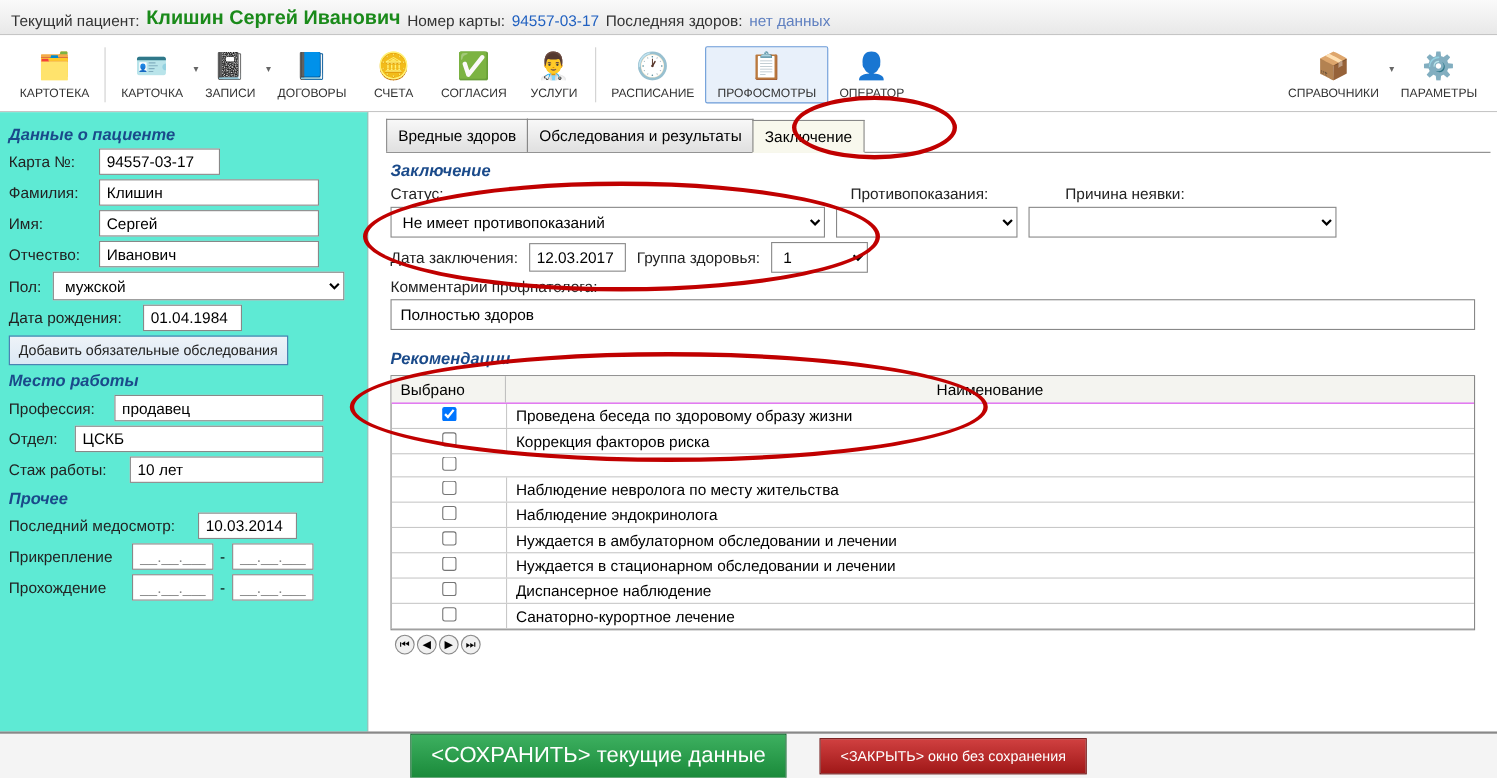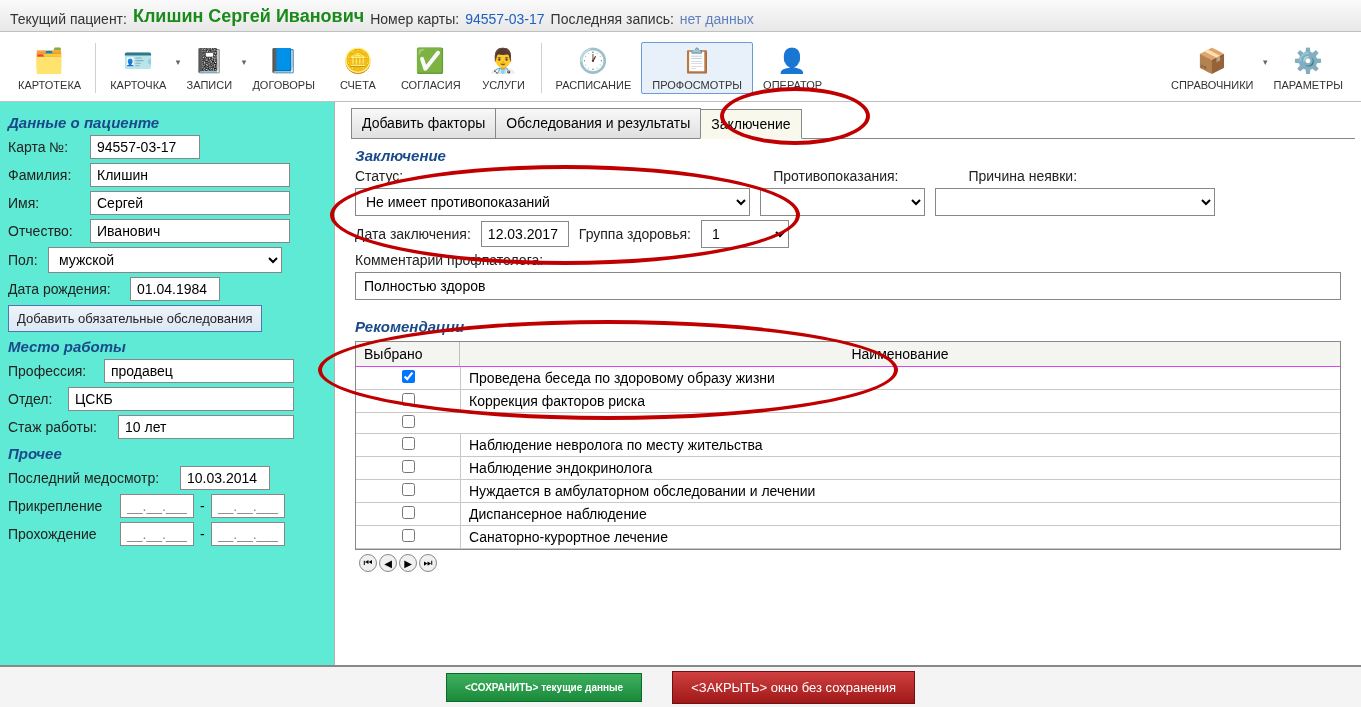--- a/index.html
+++ b/index.html
@@ -44,33 +44,33 @@
 .reco-head { display: flex; border-bottom: 1px solid #d946ef; background: #f4f4f0; font-size: 14px; }
 .reco-head .c1 { width: 104px; padding: 4px 8px; border-right: 1px solid #c0c0c0; }
 .reco-head .c2 { flex: 1; text-align: center; padding: 4px 8px; }
 .reco-body { max-height: 206px; overflow-y: scroll; }
 .reco-row { display: flex; border-bottom: 1px solid #c8c8c8; align-items: center; }
 .reco-row .c1 { width: 104px; padding: 2px 8px; text-align: center; }
 .reco-row .c2 { flex: 1; padding: 3px 8px; border-left: 1px solid #c8c8c8; }
 .nav-btns { display: flex; gap: 2px; padding: 4px; }
 .nav-btn { width: 18px; height: 18px; border: 1px solid #888; border-radius: 50%; background: #f0f0f0; font-size: 10px; display: flex; align-items: center; justify-content: center; cursor: pointer; }
 .footer { position: absolute; bottom: 0; left: 0; right: 0; height: 42px; border-top: 2px solid #888; display: flex; align-items: center; justify-content: center; gap: 30px; background: #f4f4f4; }
-.btn-save { background: linear-gradient(#3db060,#1a8a3a); color: #fff; border: 1px solid #0a6a2a; padding: 8px 18px; font-size: 10px; cursor: pointer; font-weight: bold; }
+.btn-save { background: linear-gradient(#3db060,#1a8a3a); color: #fff; border: 1px solid #0a6a2a; padding: 8px 18px; font-size: 20px; cursor: pointer; }
 .btn-close { background: linear-gradient(#d04040,#a01818); color: #fff; border: 1px solid #701010; padding: 8px 18px; font-size: 13px; cursor: pointer; }
 .annot-ellipse { position: absolute; border: 4px solid #c00000; border-radius: 50%; pointer-events: none; z-index: 100; }
 </style>
 </head>
 <body>
 
 <div class="top-bar">
   <span class="lbl">Текущий пациент:</span>
   <span class="patient-name">Клишин Сергей Иванович</span>
   <span class="lbl">Номер карты:</span>
   <span class="card-no">94557-03-17</span>
-  <span class="lbl">Последняя запись:</span>
+  <span class="lbl">Последняя здоров:</span>
   <span class="last-rec">нет данных</span>
 </div>
 
 <div class="ribbon">
   <div class="ribbon-item">
       <span class="ico">🗂️</span>
       <span class="txt">КАРТОТЕКА</span>
     </div>
   <div class="ribbon-sep"></div>
   <div class="ribbon-item">
@@ -139,21 +139,21 @@
     <div class="frow">
         <label>Имя:</label>
         <input style="width: 200px;" value="Сергей">
       </div>
     <div class="frow">
         <label>Отчество:</label>
         <input style="width: 200px;" value="Иванович">
       </div>
     <div class="frow">
         <label style="min-width:34px">Пол:</label>
-        <select style="width:234px"><option>мужской</option></select>
+        <select style="width:265px"><option>мужской</option></select>
       </div>
     <div class="frow">
         <label style="min-width:116px">Дата рождения:</label>
         <input style="width: 90px;" value="01.04.1984">
       </div>
     <div class="frow">
         <button class="add-btn">Добавить обязательные обследования</button>
       </div>
 
     <h3>Место работы</h3>
@@ -184,21 +184,21 @@
     <div class="frow">
         <label style="min-width:106px">Прохождение</label>
         <input style="width: 74px; color: rgb(136, 136, 136);" value="__.__.____">
         <span>-</span>
         <input style="width: 74px; color: rgb(136, 136, 136);" value="__.__.____">
       </div>
   </div>
 
   <div class="right-panel">
     <div class="tab-row">
-      <div class="tab">Добавить факторы</div>
+      <div class="tab">Вредные здоров</div>
       <div class="tab">Обследования и результаты</div>
       <div class="tab active">Заключение</div>
     </div>
     <div class="tab-content">
       <div class="sec-title">Заключение</div>
       <div class="status-row">
         <label>Статус:</label>
         <span style="width:350px"></span>
         <label>Противопоказания:</label>
         <span style="width:50px"></span>
@@ -245,20 +245,24 @@
             <div class="reco-row">
               <div class="c1"><input type="checkbox" style=""></div>
               <div class="c2">Наблюдение эндокринолога</div>
             </div>
             <div class="reco-row">
               <div class="c1"><input type="checkbox" style=""></div>
               <div class="c2">Нуждается в амбулаторном обследовании и лечении</div>
             </div>
             <div class="reco-row">
               <div class="c1"><input type="checkbox" style=""></div>
+              <div class="c2">Нуждается в стационарном обследовании и лечении</div>
+            </div>
+            <div class="reco-row">
+              <div class="c1"><input type="checkbox" style=""></div>
               <div class="c2">Диспансерное наблюдение</div>
             </div>
             <div class="reco-row">
               <div class="c1"><input type="checkbox" style=""></div>
               <div class="c2">Санаторно-курортное лечение</div>
             </div>
           </div>
       </div>
       <div class="nav-btns">
         <div class="nav-btn">⏮</div>

